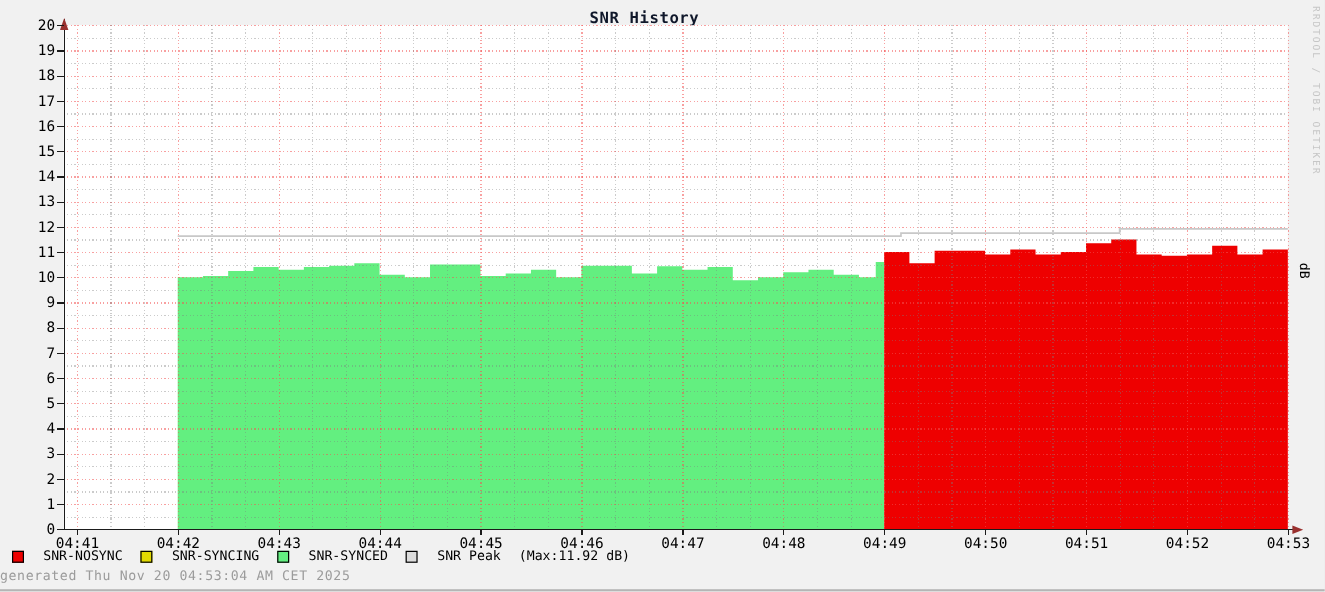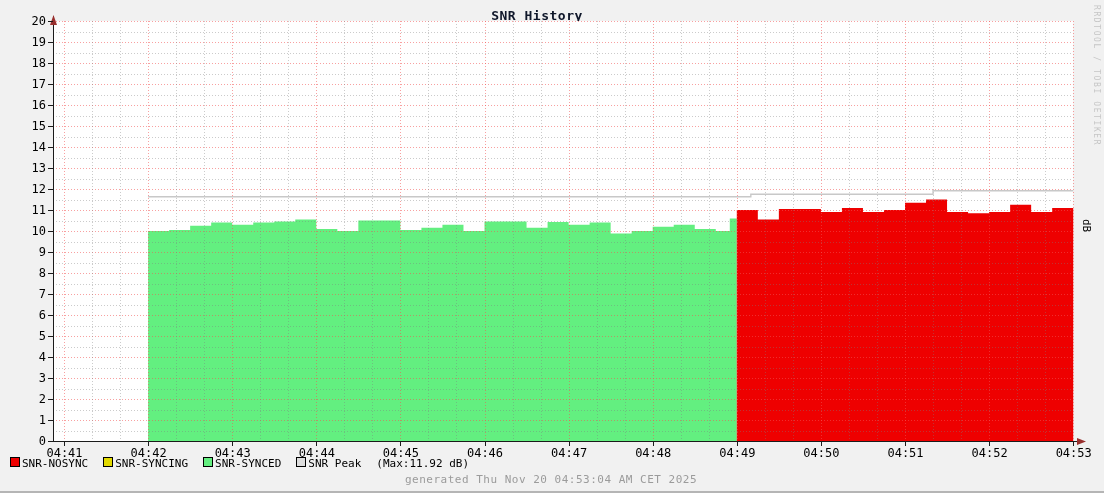--- a/index.html
+++ b/index.html
@@ -20,24 +20,24 @@
     white-space:nowrap;
   }
   .right-axis-label{
     position:absolute;top:219px;left:1080px;
     writing-mode:vertical-rl;font-size:11px;color:#000;
   }
   .legend{
     position:absolute;left:10px;top:457px;display:flex;align-items:center;
     gap:15px;font-size:11px;color:#000;white-space:nowrap;
   }
-  .legend-item{display:flex;gap:2px;}
+  .legend-item{display:flex;align-items:center;gap:16px;}
   .legend-swatch{width:10px;height:10px;border:1px solid #000;box-sizing:border-box;background:#fff;}
   .footer{
-    position:absolute;top:473px;left:0;right:2px;text-align:center;
+    position:absolute;top:473px;left:0;right:2px;text-align:left;
     font-size:11px;color:#9b9b9b;letter-spacing:.5px;
   }
 </style>
 </head>
 <body>
 
 <div class="screen">
 
   <div class="chart-title">SNR History</div>
 

